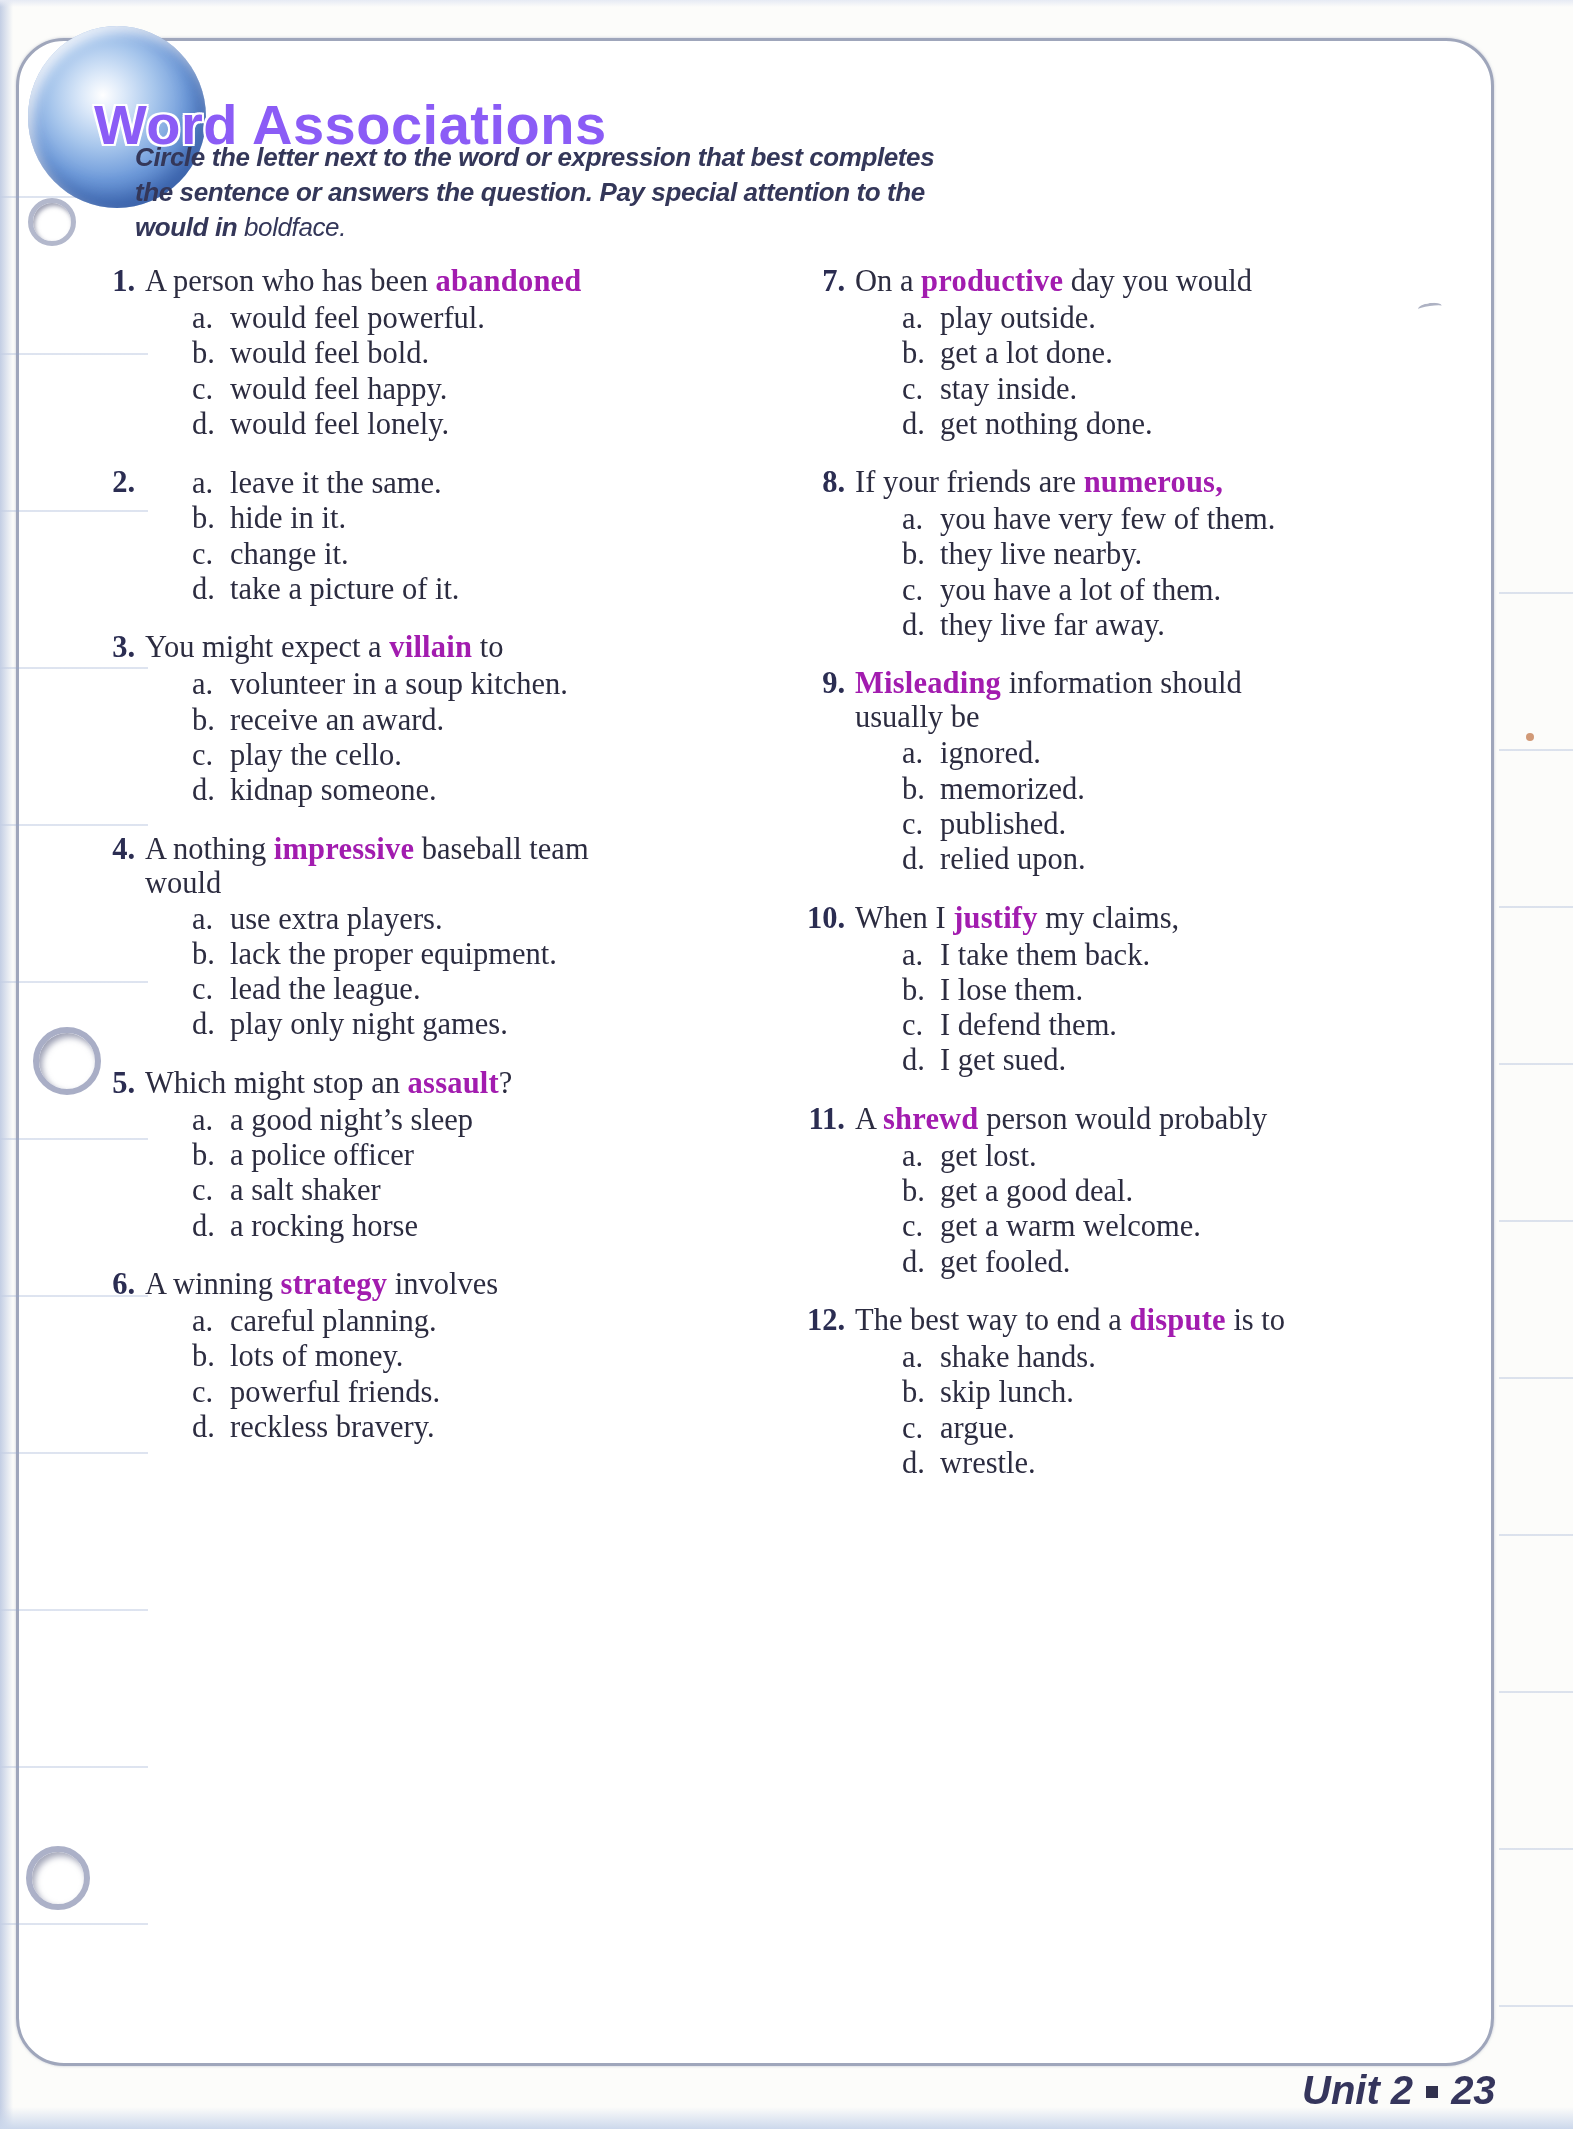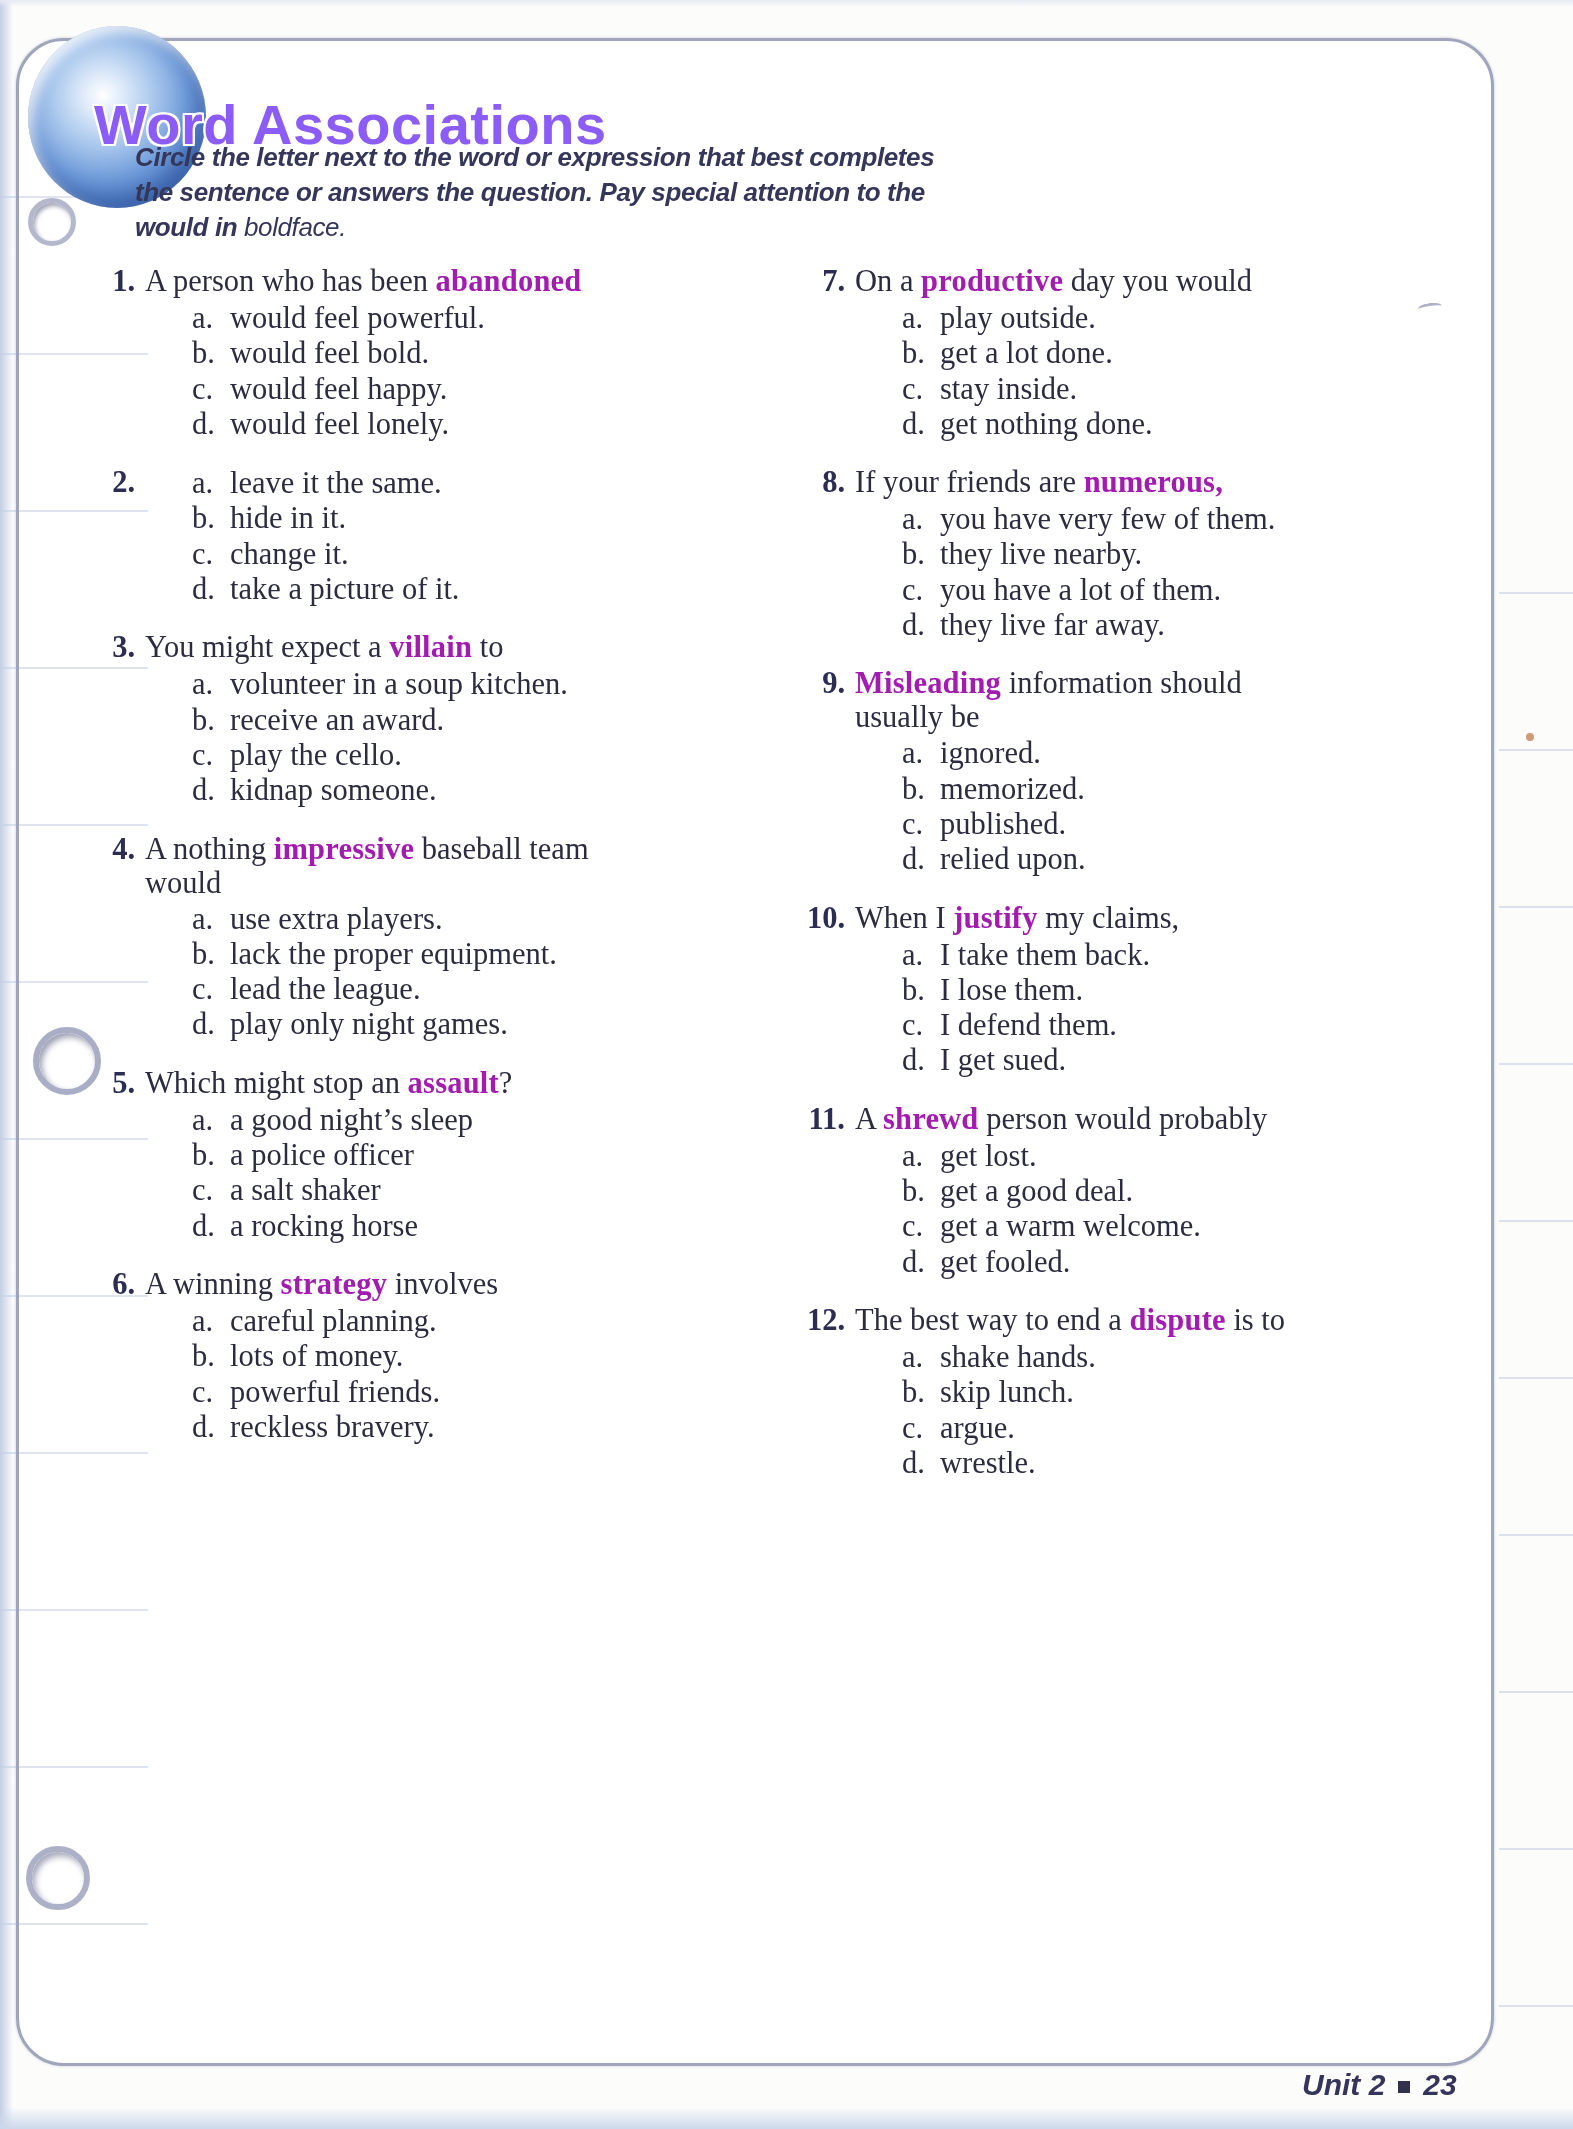--- a/index.html
+++ b/index.html
@@ -94,21 +94,21 @@
   .options { margin-top:2px; margin-left:47px; }
   .option { display:flex; font-size:30.5px; line-height:35.3px; }
   .opt-letter { width:38px; min-width:38px; }
   .opt-text { white-space:nowrap; }
 
   
   .footer {
     position:absolute; left:1302px; top:2068px; z-index:5;
     display:flex; align-items:center; gap:13px;
     font-family:"Liberation Sans",sans-serif; font-style:italic; font-weight:700;
-    font-size:30px; color:#35355c;
+    font-size:40px; color:#35355c;
   }
   .footer-square { width:12px; height:12px; background:#32324e; margin-top:3px; }
 
   
   .noise-dot { position:absolute; left:1526px; top:733px; width:8px; height:8px;
                border-radius:50%; background:#c9875f; opacity:.85; z-index:3; }
   .noise-squiggle { position:absolute; left:1418px; top:303px; width:24px; height:9px;
                border-top:3px solid #9aa0b5; border-radius:50%; transform:rotate(-8deg);
                opacity:.8; z-index:3; }
 </style>

